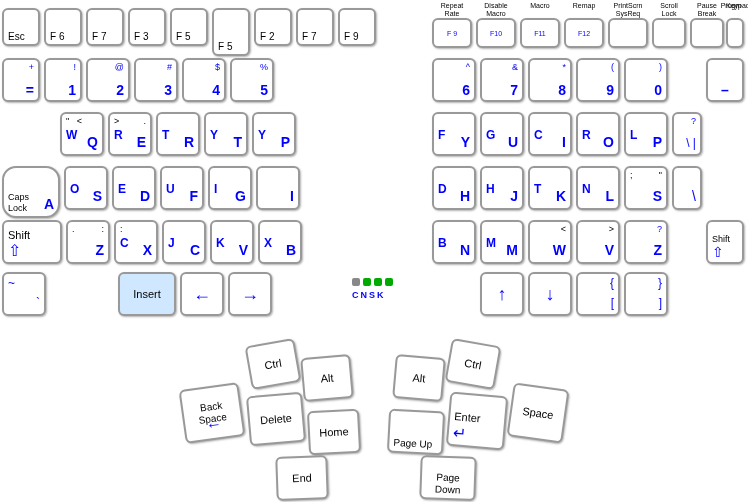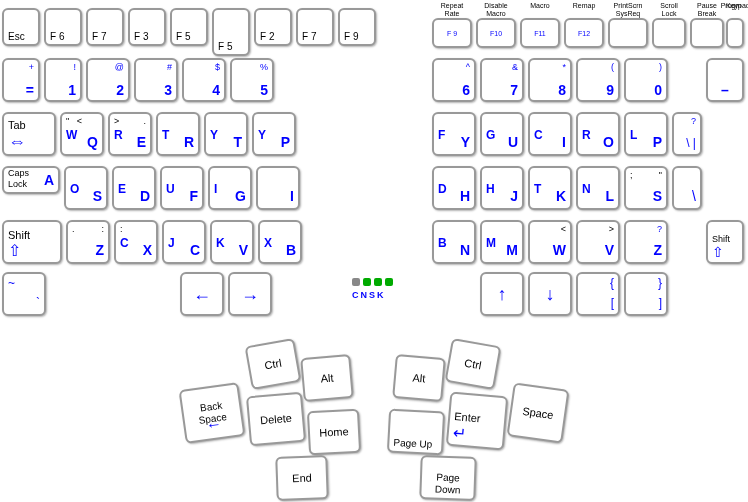--- a/index.html
+++ b/index.html
@@ -241,24 +241,20 @@
 
   <div class="key" style="left:624px;top:58px;width:44px;height:44px;">
     <span class="secondary">)</span>
     <span class="primary">0</span>
   </div>
 
   <div class="key" style="left:706px;top:58px;width:38px;height:44px;">
     <span class="primary" style="align-self:center;">–</span>
   </div>
 
-  <div class="key" style="left:2px;top:112px;width:54px;height:44px;">
-    <span style="font-size:11px;color:#000;">Tab</span>
-    <span style="font-size:18px;color:#00f;align-self:flex-start;">⇔</span>
-  </div>
 
   <div class="key" style="left:60px;top:112px;width:44px;height:44px;">
     <span class="tertiary" style="font-size:9px;color:#000;">"</span>
     <span style="position:absolute;top:2px;right:20px;font-size:9px;color:#000;">&lt;</span>
     <div style="position:absolute;bottom:4px;right:4px;font-size:14px;font-weight:bold;color:#00f;">Q</div>
     <div style="position:absolute;top:14px;left:4px;font-size:12px;font-weight:bold;color:#00f;">W</div>
   </div>
 
   <div class="key" style="left:108px;top:112px;width:44px;height:44px;">
     <span style="position:absolute;top:2px;right:4px;font-size:9px;color:#000;">.</span>
@@ -305,21 +301,21 @@
   <div class="key" style="left:624px;top:112px;width:44px;height:44px;">
     <div style="position:absolute;bottom:4px;right:4px;font-size:14px;font-weight:bold;color:#00f;">P</div>
     <div style="position:absolute;top:14px;left:4px;font-size:12px;font-weight:bold;color:#00f;">L</div>
   </div>
 
   <div class="key" style="left:672px;top:112px;width:30px;height:44px;">
     <span style="position:absolute;top:2px;right:4px;font-size:9px;color:#00f;">?</span>
     <span style="position:absolute;bottom:4px;right:4px;font-size:12px;color:#00f;">\ |</span>
   </div>
 
-  <div class="key" style="left:2px;top:166px;width:58px;height:28px;">
+  <div class="key" style="left:2px;top:166px;width:58px;height:52px;border-radius:14px;">
     <span style="font-size:9px;color:#000;line-height:1.2;">Caps<br>Lock</span>
     <span style="position:absolute;bottom:4px;right:4px;font-size:14px;font-weight:bold;color:#00f;">A</span>
   </div>
 
   <div class="key" style="left:64px;top:166px;width:44px;height:44px;">
     <div style="position:absolute;bottom:4px;right:4px;font-size:14px;font-weight:bold;color:#00f;">S</div>
     <div style="position:absolute;top:14px;left:4px;font-size:12px;font-weight:bold;color:#00f;">O</div>
   </div>
 
   <div class="key" style="left:112px;top:166px;width:44px;height:44px;">
@@ -431,20 +427,23 @@
   <div class="key" style="left:706px;top:220px;width:38px;height:44px;">
     <span style="font-size:9px;color:#000;">Shift</span>
     <span style="font-size:14px;color:#00f;">⇧</span>
   </div>
 
   <div class="key" style="left:2px;top:272px;width:44px;height:44px;">
     <span style="position:absolute;top:2px;left:4px;font-size:12px;color:#00f;">~</span>
     <span style="position:absolute;bottom:4px;right:4px;font-size:12px;color:#00f;">`</span>
   </div>
 
+  <div class="key" style="left:118px;top:272px;width:58px;height:44px;background:#d0e8ff;">
+    <span style="font-size:11px;color:#000;margin:auto;">Insert</span>
+  </div>
 
   <div class="key" style="left:180px;top:272px;width:44px;height:44px;">
     <span style="font-size:18px;color:#00f;margin:auto;">←</span>
   </div>
 
   <div class="key" style="left:228px;top:272px;width:44px;height:44px;">
     <span style="font-size:18px;color:#00f;margin:auto;">→</span>
   </div>
 
   <div class="indicator-dots" style="left:352px;top:278px;">

